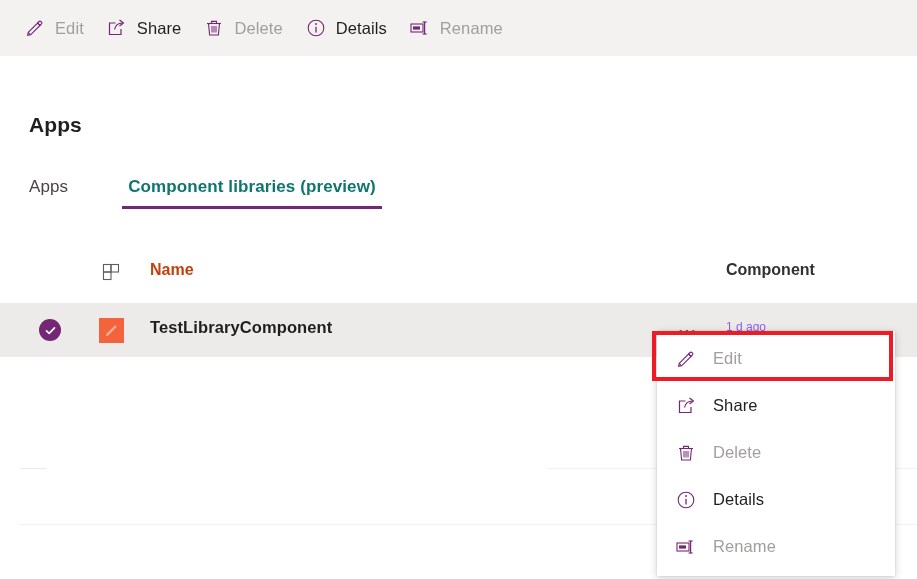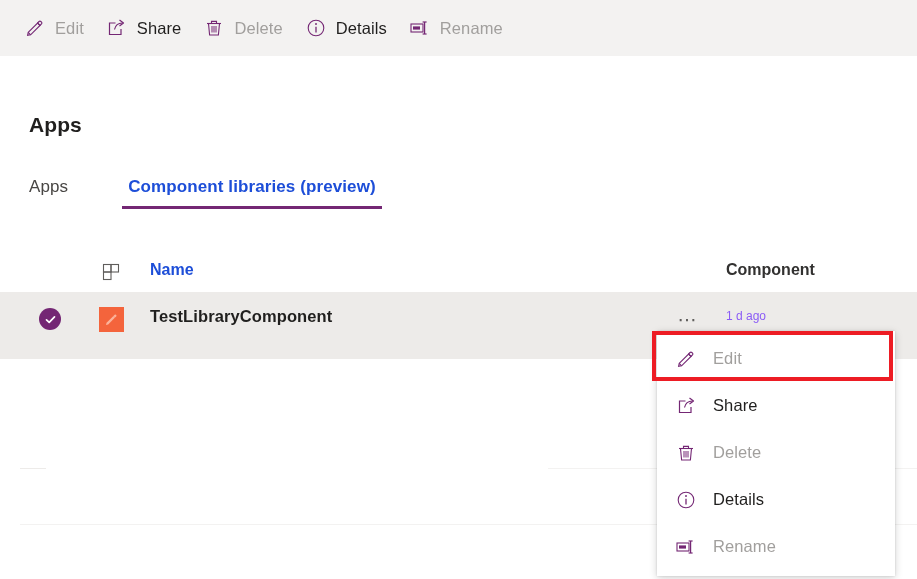--- a/index.html
+++ b/index.html
@@ -83,21 +83,21 @@
     padding: 0 0 12px 0;
     margin-right: 60px;
     cursor: pointer;
     background: none;
     border: none;
     font-family: inherit;
     letter-spacing: .1px;
   }
   .tab:last-child { margin-right: 0; }
   .tab.active {
-    color: #1d4ed8;
+    color: #0f766e;
     font-weight: bold;
   }
   .tab.active::after {
     content: "";
     position: absolute;
     left: -6px; right: -6px; bottom: 0;
     height: 3px;
     background: #742774;
   }
 
@@ -110,35 +110,35 @@
   .col-icon {
     position: absolute;
     left: 101px; top: 8px;
     width: 22px; height: 22px;
   }
   .col-name {
     position: absolute;
     left: 150px; top: 7px;
     font-size: 16px;
     font-weight: bold;
-    color: #1d4ed8;
+    color: #c2410c;
   }
   .col-modified {
     position: absolute;
     left: 726px; top: 7px;
     font-size: 16px;
     font-weight: bold;
     color: #323130;
   }
 
   
   .row {
     position: absolute;
-    left: 0; top: 218px;
-    width: 917px; height: 67px;
+    left: 0; top: 229px;
+    width: 917px; height: 54px;
     background: #edebe9;
     padding-left: 40px;
   }
   .row .check {
     position: absolute;
     left: 39px; top: 16px;
     width: 22px; height: 22px;
     border-radius: 50%;
     background: #742774;
     display: flex; align-items: center; justify-content: center;

